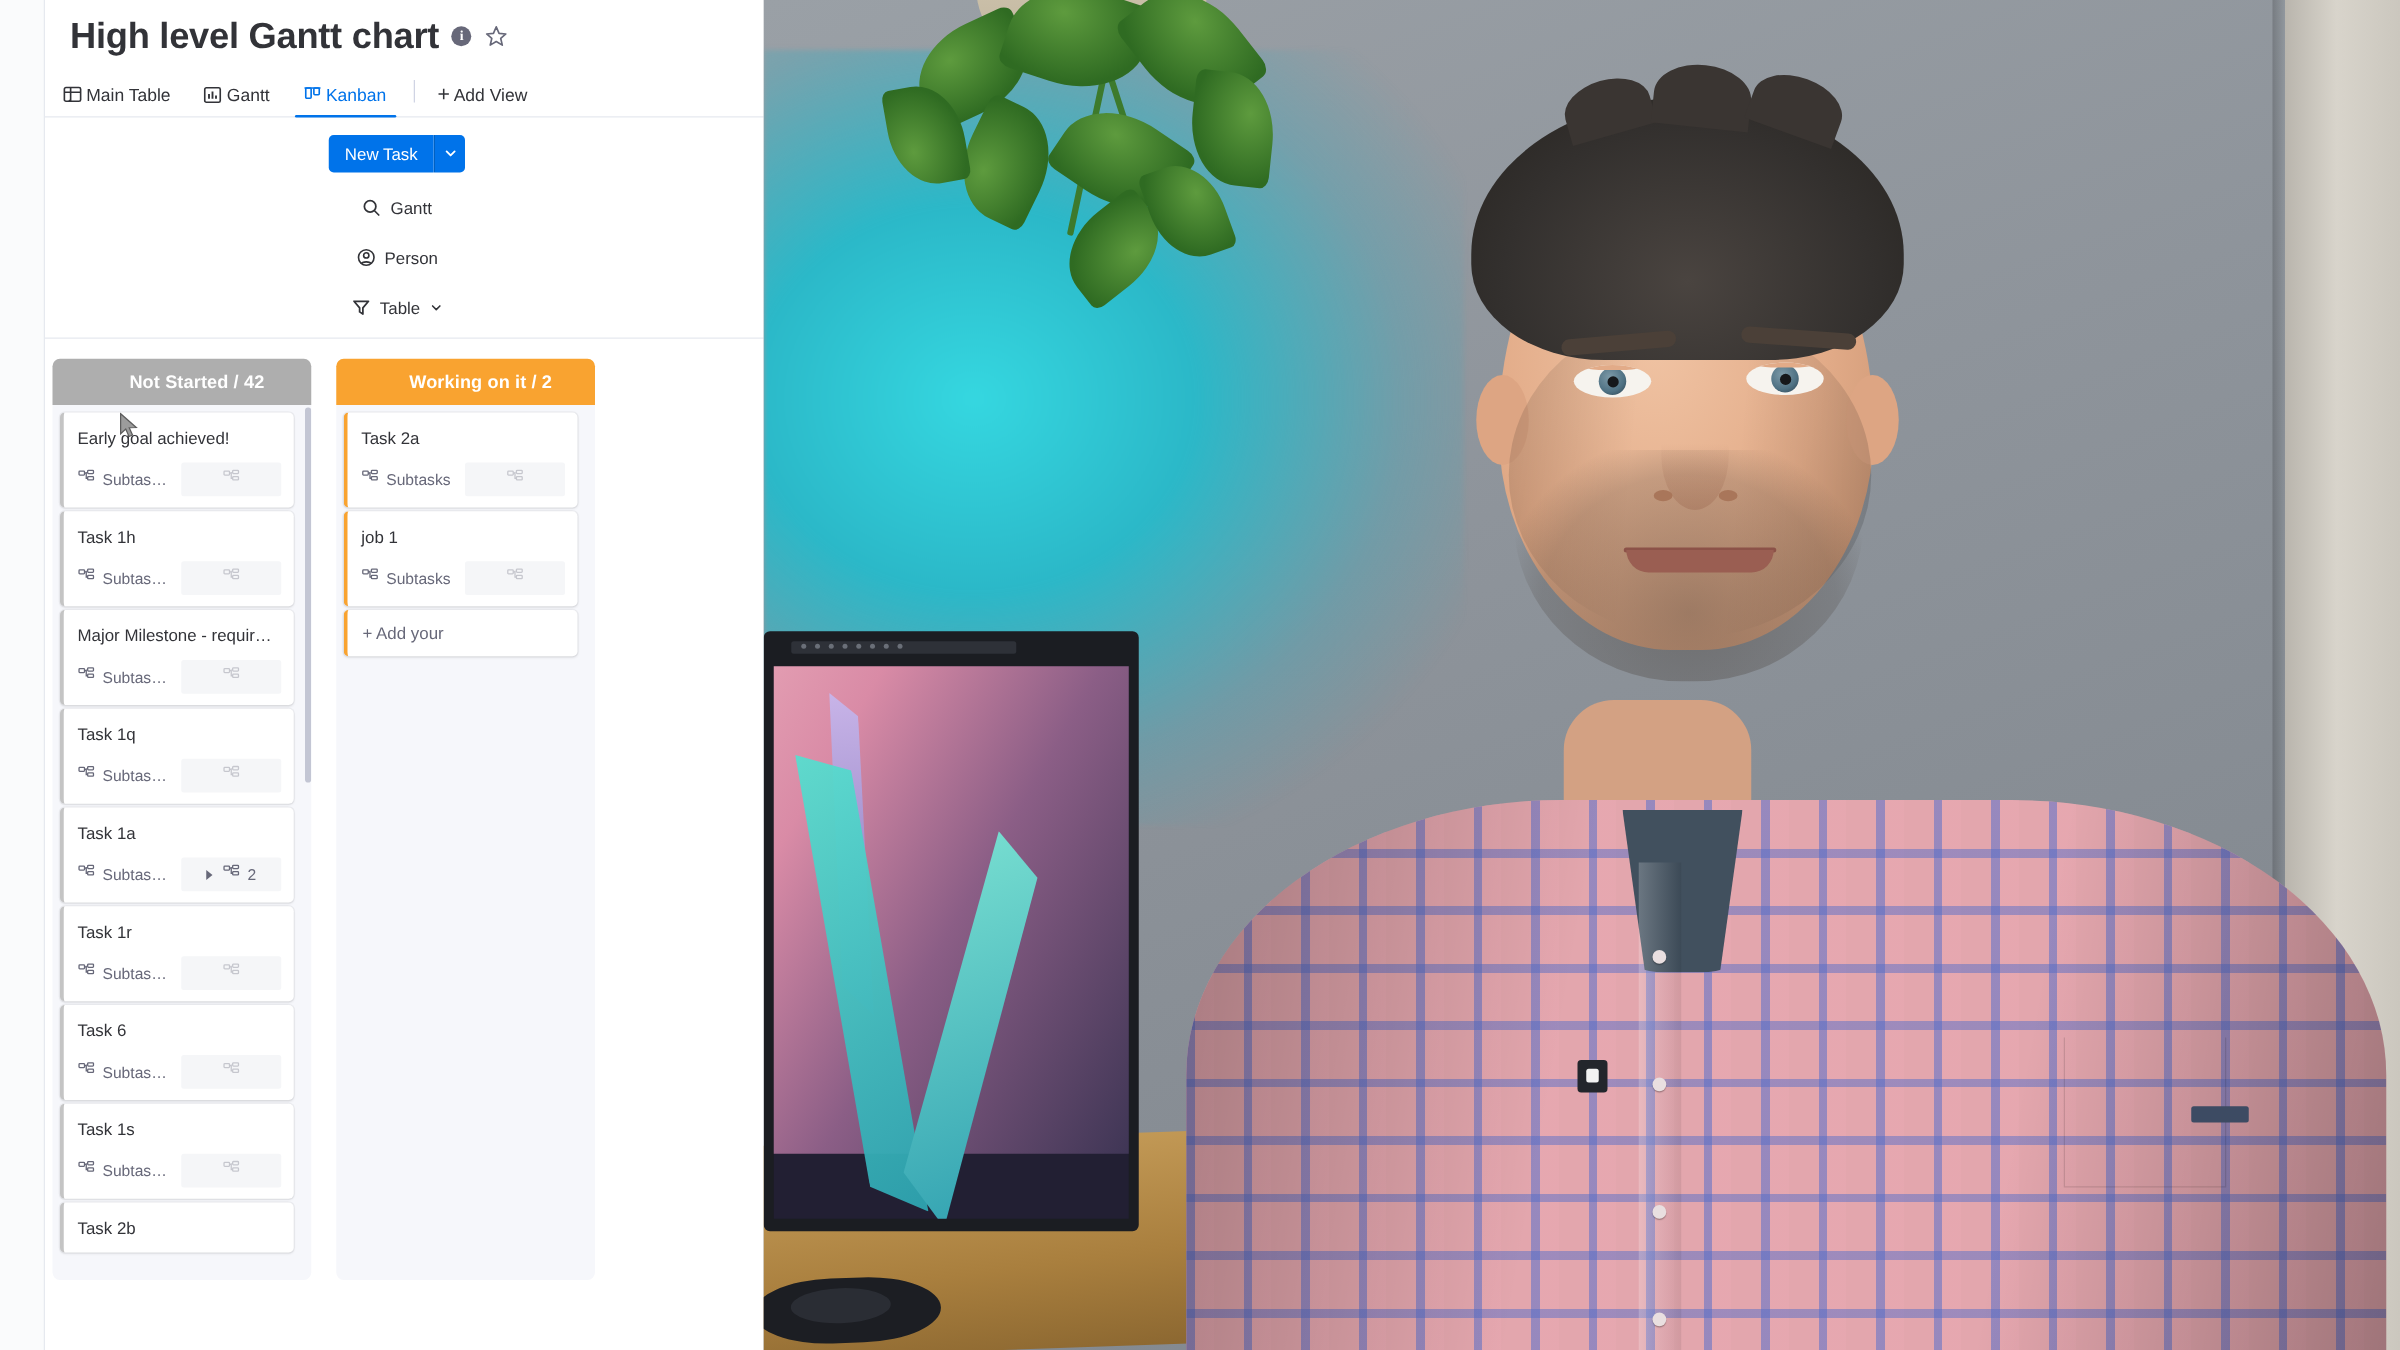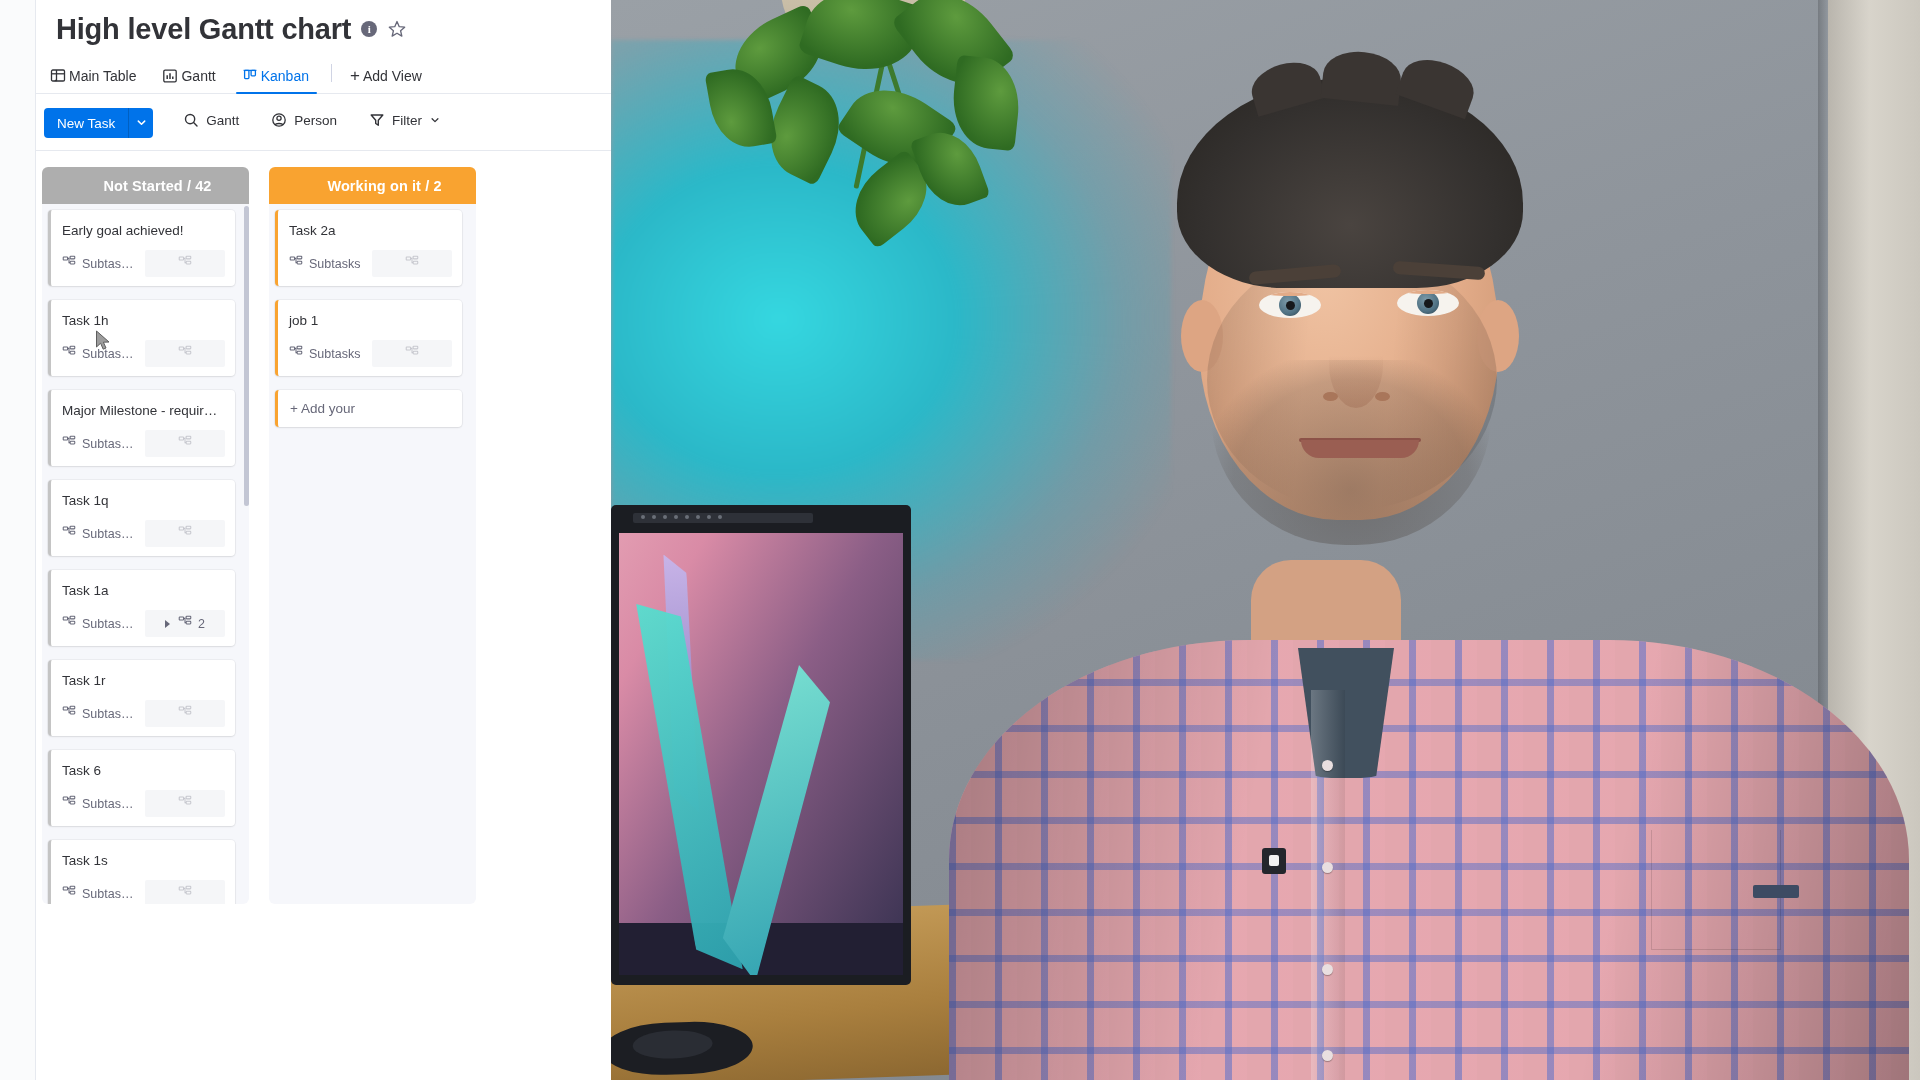--- a/index.html
+++ b/index.html
@@ -97,23 +97,24 @@
   }
   .tab-sep {
     width: 1px; height: 18px; background: #d0d4e4;
     margin: 0 6px 11px 8px;
   }
   .tab.add { color: #323338; }
   .tab.add .plus { font-size: 17px; line-height: 1; color: #323338; }
 
   
   .toolbar {
-    display: flex; align-items: flex-start;
-    gap: 28px;
+    display: flex; align-items: center;
+    gap: 16px;
     padding: 14px 20px 12px 8px;
+    flex-direction: column;
   }
   .btn-split { display: flex; align-items: stretch; height: 30px; }
   .btn-primary {
     background: #0073ea; color: #ffffff;
     border: none;
     font-size: 13.5px; font-family: inherit;
     padding: 0 13px;
     border-radius: 4px 0 0 4px;
     cursor: pointer;
     display: flex; align-items: center;
@@ -175,21 +176,21 @@
     position: absolute;
     top: 2px; right: 0;
     width: 5px;
     border-radius: 3px;
     background: #c3c6d4;
   }
 
   .card {
     background: #ffffff;
     border-radius: 4px;
-    margin-bottom: 14px;
+    margin-bottom: 3px;
     box-shadow: 0 0 0 1px rgba(0,0,0,0.04), 0 1px 2px rgba(0,0,0,0.08);
     overflow: hidden;
   }
   .card.accent { border-left: 3px solid transparent; }
   .card-title {
     font-size: 13.5px; color: #323338;
     padding: 12px 11px 11px 11px;
     line-height: 17px;
     white-space: nowrap; overflow: hidden; text-overflow: ellipsis;
   }
@@ -492,21 +493,21 @@
           </span>
           <span>Person</span>
         </button>
 
         <button class="tool-btn">
           <span class="tool-ico">
             <svg viewBox="0 0 16 16" width="16" height="16" fill="none" stroke="#323338" stroke-width="1.4" stroke-linejoin="round">
               <polygon points="2.2,3 13.8,3 9.3,8.3 9.3,13.2 6.7,11.5 6.7,8.3"></polygon>
             </svg>
           </span>
-          <span>Filter</span>
+          <span>Table</span>
           <span class="mini-caret">
             <svg viewBox="0 0 12 12" width="10" height="10" fill="none" stroke="#323338" stroke-width="1.5" stroke-linecap="round" stroke-linejoin="round">
               <polyline points="2.5,4.5 6,8 9.5,4.5"></polyline>
             </svg>
           </span>
         </button>
       </div>
 
       <div class="toolbar-rule"></div>
 

